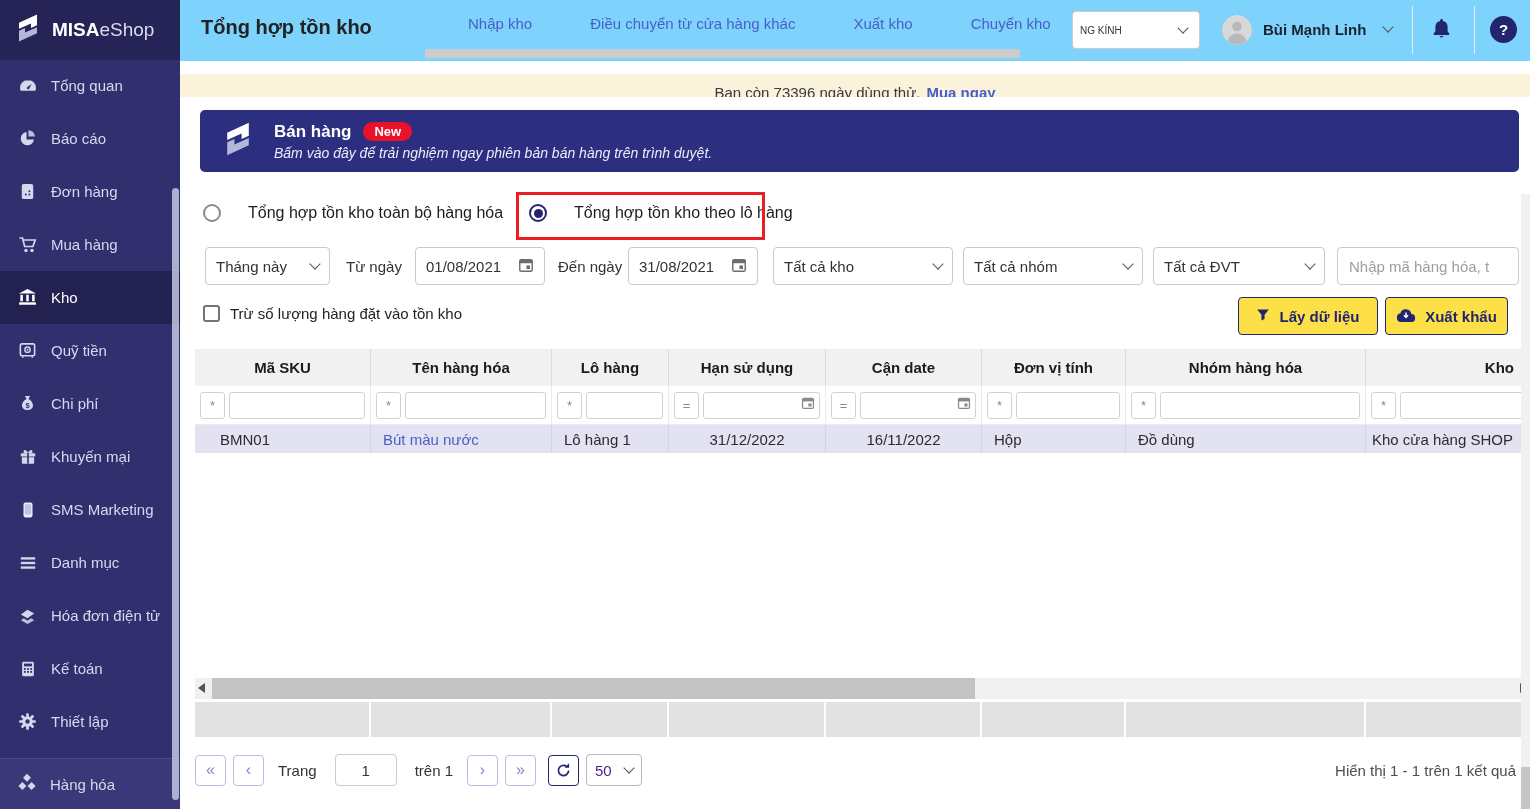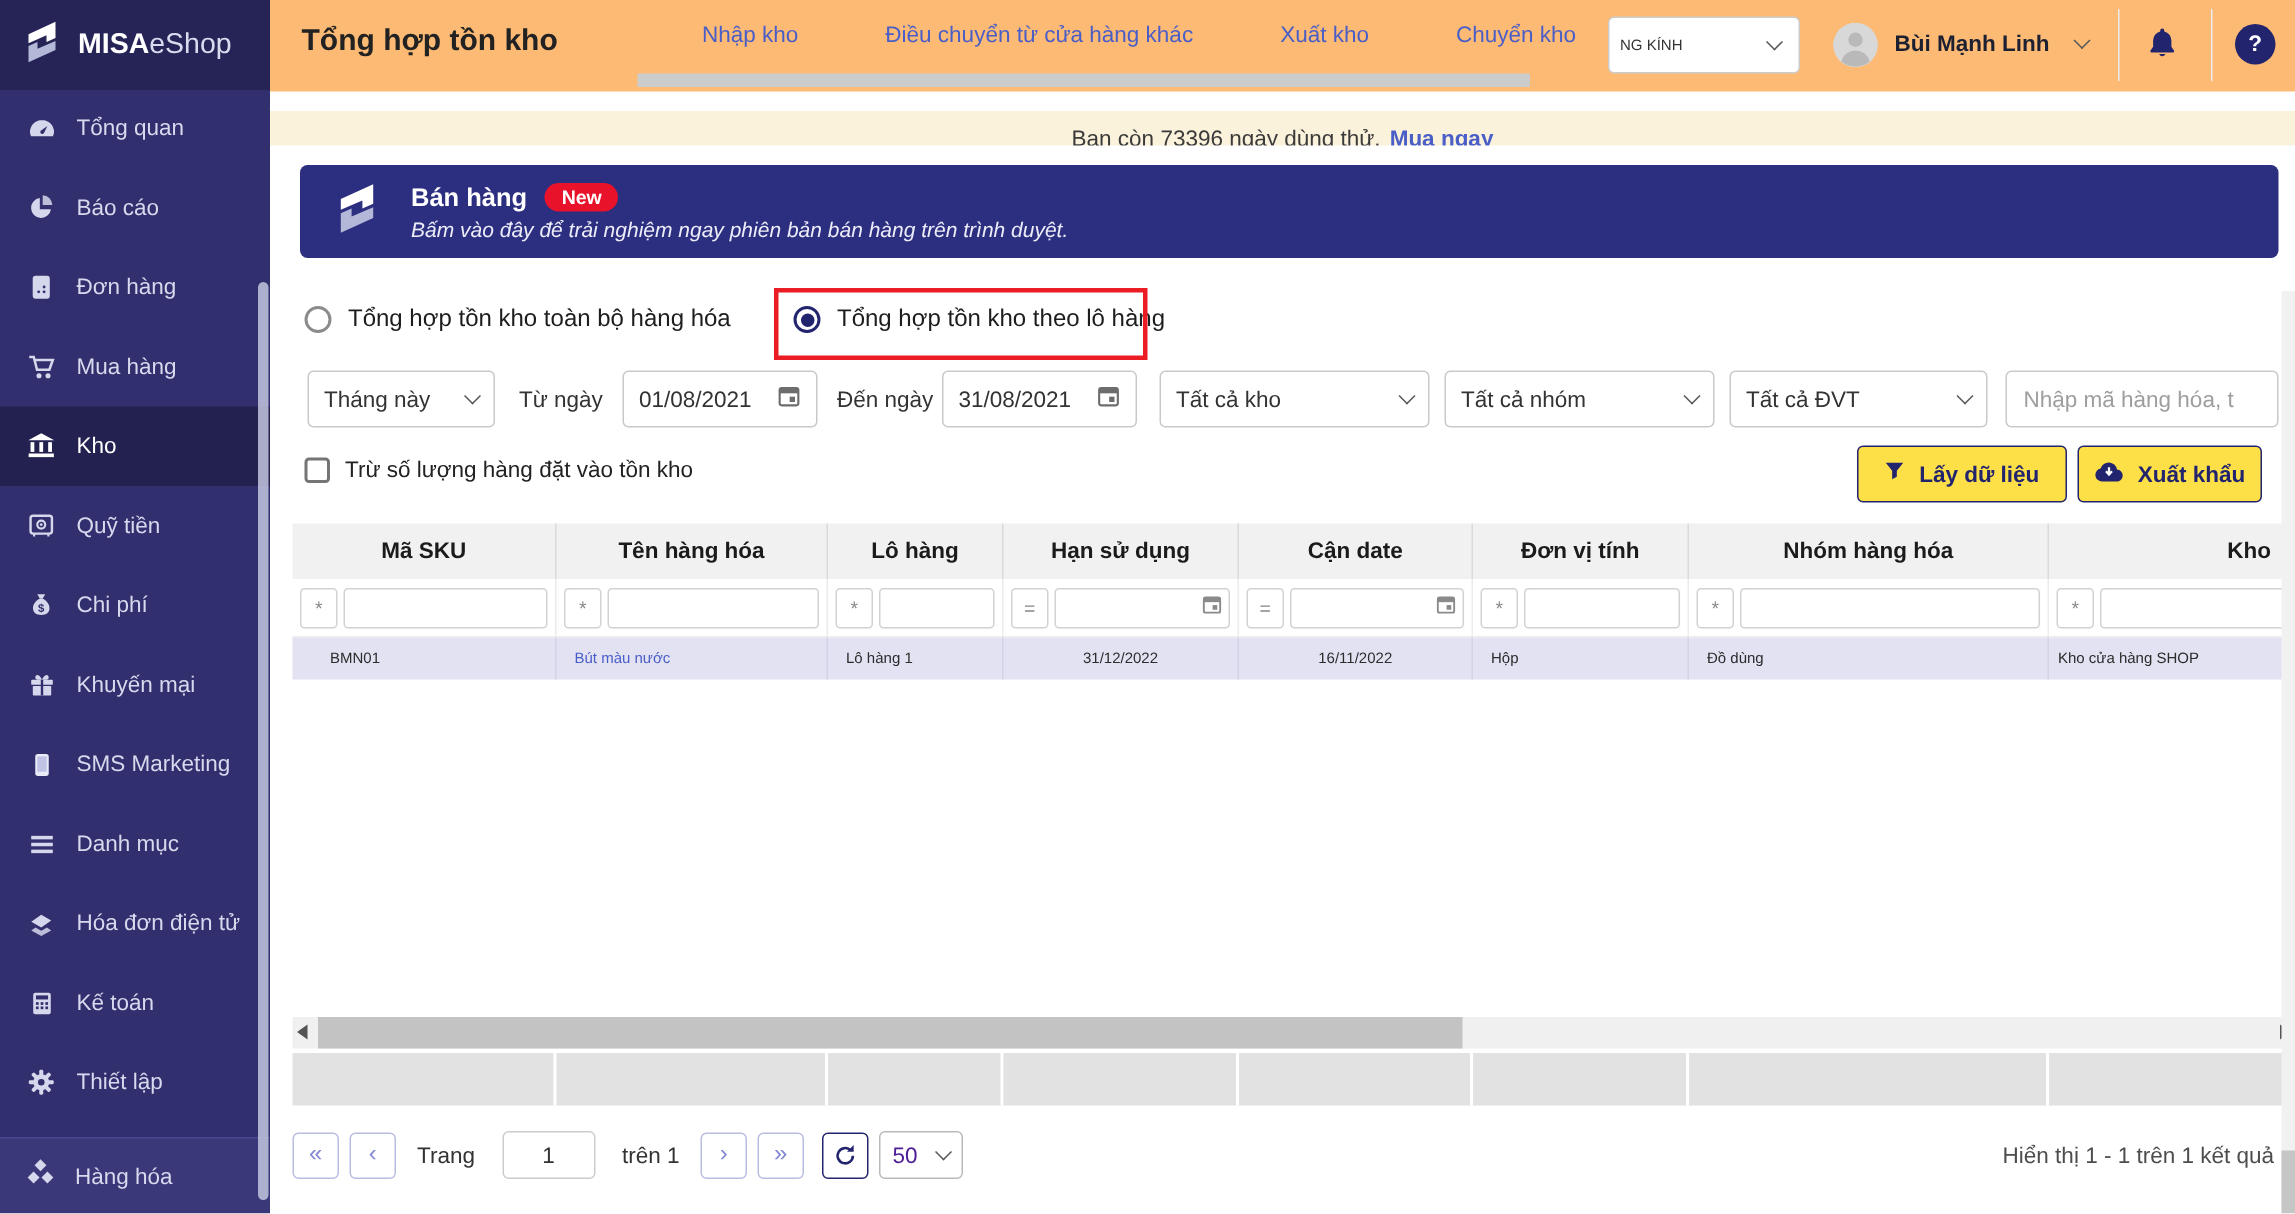--- a/index.html
+++ b/index.html
@@ -18,21 +18,21 @@
       color:#d7d9ee;font-size:15px;cursor:pointer;}
   .mi.active{background:#232150;color:#fff;}
   .mi .ic{width:21px;display:flex;justify-content:center;}
   .bottom-mi{position:absolute;left:0;bottom:0;width:180px;height:51px;background:#3a3878;
       border-top:1px solid #4a4890;display:flex;align-items:center;gap:13px;padding-left:17px;
       color:#d7d9ee;font-size:15px;cursor:pointer;}
   .side-scroll{position:absolute;top:188px;right:1px;width:7px;height:612px;border-radius:4px;
       background:#c2c5de;opacity:.85;}
 
   
-  .topbar{position:absolute;left:180px;top:0;width:1350px;height:61px;background:#fdba74;text-align:right;}
+  .topbar{position:absolute;left:180px;top:0;width:1350px;height:61px;background:#7dd3fc;text-align:right;}
   .page-title{position:absolute;left:21px;top:16px;font-size:20px;font-weight:bold;color:#222;}
   .topnav{position:absolute;left:288px;top:0;height:46px;display:flex;align-items:center;gap:58px;}
   .topnav .navlink{color:#4a5ec7;font-size:15px;cursor:pointer;white-space:nowrap;}
   .header-hscroll{position:absolute;left:245px;top:49px;width:595px;height:9px;background:#ccc;}
   .store-select{position:absolute;left:892px;top:11px;width:128px;height:38px;border:1px solid #ccc;
       border-radius:4px;background:#fff;display:flex;align-items:center;justify-content:space-between;
       padding:0 12px 0 7px;cursor:pointer;overflow:hidden;}
   .store-select .val{font-size:10px;color:#333;white-space:nowrap;}
   .chev{width:8px;height:8px;border-right:1.7px solid #555;border-bottom:1.7px solid #555;
       transform:rotate(45deg);margin-top:-4px;flex:0 0 auto;}
@@ -56,21 +56,21 @@
   .content{position:absolute;left:180px;top:97px;width:1350px;height:712px;background:#fff;}
 
   .promo{position:absolute;left:20px;top:13px;width:1319px;height:62px;background:#2c2e80;
       border-radius:5px;display:flex;align-items:center;gap:18px;padding-left:20px;cursor:pointer;}
   .promo-title-row{display:flex;align-items:center;gap:12px;}
   .promo-title{color:#fff;font-size:17px;font-weight:bold;}
   .promo-badge{background:#e8132a;color:#fff;font-size:13px;font-weight:bold;padding:2px 11px;
       border-radius:11px;}
   .promo-sub{color:#ecedf8;font-size:14px;font-style:italic;margin-top:3px;}
 
-  .radio-group{position:absolute;display:flex;align-items:center;gap:11px;font-size:16px;
+  .radio-group{position:absolute;display:flex;align-items:center;gap:27px;font-size:16px;
       color:#1d1d1d;cursor:pointer;}
   .rg1{left:23px;top:107px;}
   .rg2{left:349px;top:107px;}
   .radio{width:18px;height:18px;border:2px solid #8b8b8b;border-radius:50%;background:#fff;flex:0 0 auto;}
   .radio.checked{border-color:#23246e;display:flex;align-items:center;justify-content:center;}
   .radio.checked::after{content:"";width:9px;height:9px;border-radius:50%;background:#23246e;}
   .red-box{position:absolute;left:336px;top:95px;width:249px;height:48px;border:3px solid #ea1c24;
       pointer-events:none;z-index:5;}
 
   .fc{position:absolute;top:150px;height:38px;border:1px solid #c9c9c9;border-radius:4px;
@@ -109,21 +109,21 @@
       color:#1b1b1b;border-right:1px solid #dadada;cursor:pointer;}
   .th:last-child{border-right:none;justify-content:flex-end;padding-right:16px;}
   .filter-row{height:39px;background:#fff;border-bottom:1px solid #ececec;}
   .fcell{display:flex;align-items:center;gap:4px;padding:0 5px;border-right:1px solid #ececec;}
   .fcell:last-child{border-right:none;}
   .op{width:25px;height:27px;border:1px solid #d2d2d2;border-radius:3px;display:flex;align-items:center;
       justify-content:center;font-size:13px;color:#888;background:#fff;flex:0 0 auto;cursor:pointer;}
   .fin{flex:1;height:27px;border:1px solid #d2d2d2;border-radius:3px;display:flex;align-items:center;
       padding:0 4px;background:#fff;min-width:0;gap:2px;}
   .fin input{width:100%;border:none;outline:none;font-size:13px;min-width:0;background:transparent;}
-  .data-row{height:28px;background:#e2e2f3;font-size:10px;color:#2c2c2c;cursor:pointer;}
+  .data-row{height:28px;background:#e2e2f3;font-size:15px;color:#2c2c2c;cursor:pointer;}
   .td{display:flex;align-items:center;border-right:1px solid #d2d2e8;padding:0 12px;
       white-space:nowrap;overflow:hidden;}
   .td:last-child{border-right:none;}
   .td-sku{padding-left:25px;}
   .td-name{color:#4a5ec7;}
   .td-center{justify-content:center;}
   .td-wh{padding:0 4px 0 6px;}
 
   .hscroll{position:absolute;left:15px;top:581px;width:1335px;height:21px;background:#f0f0f0;}
   .hthumb{position:absolute;left:17px;top:0;width:763px;height:21px;background:#c3c3c3;cursor:pointer;}

